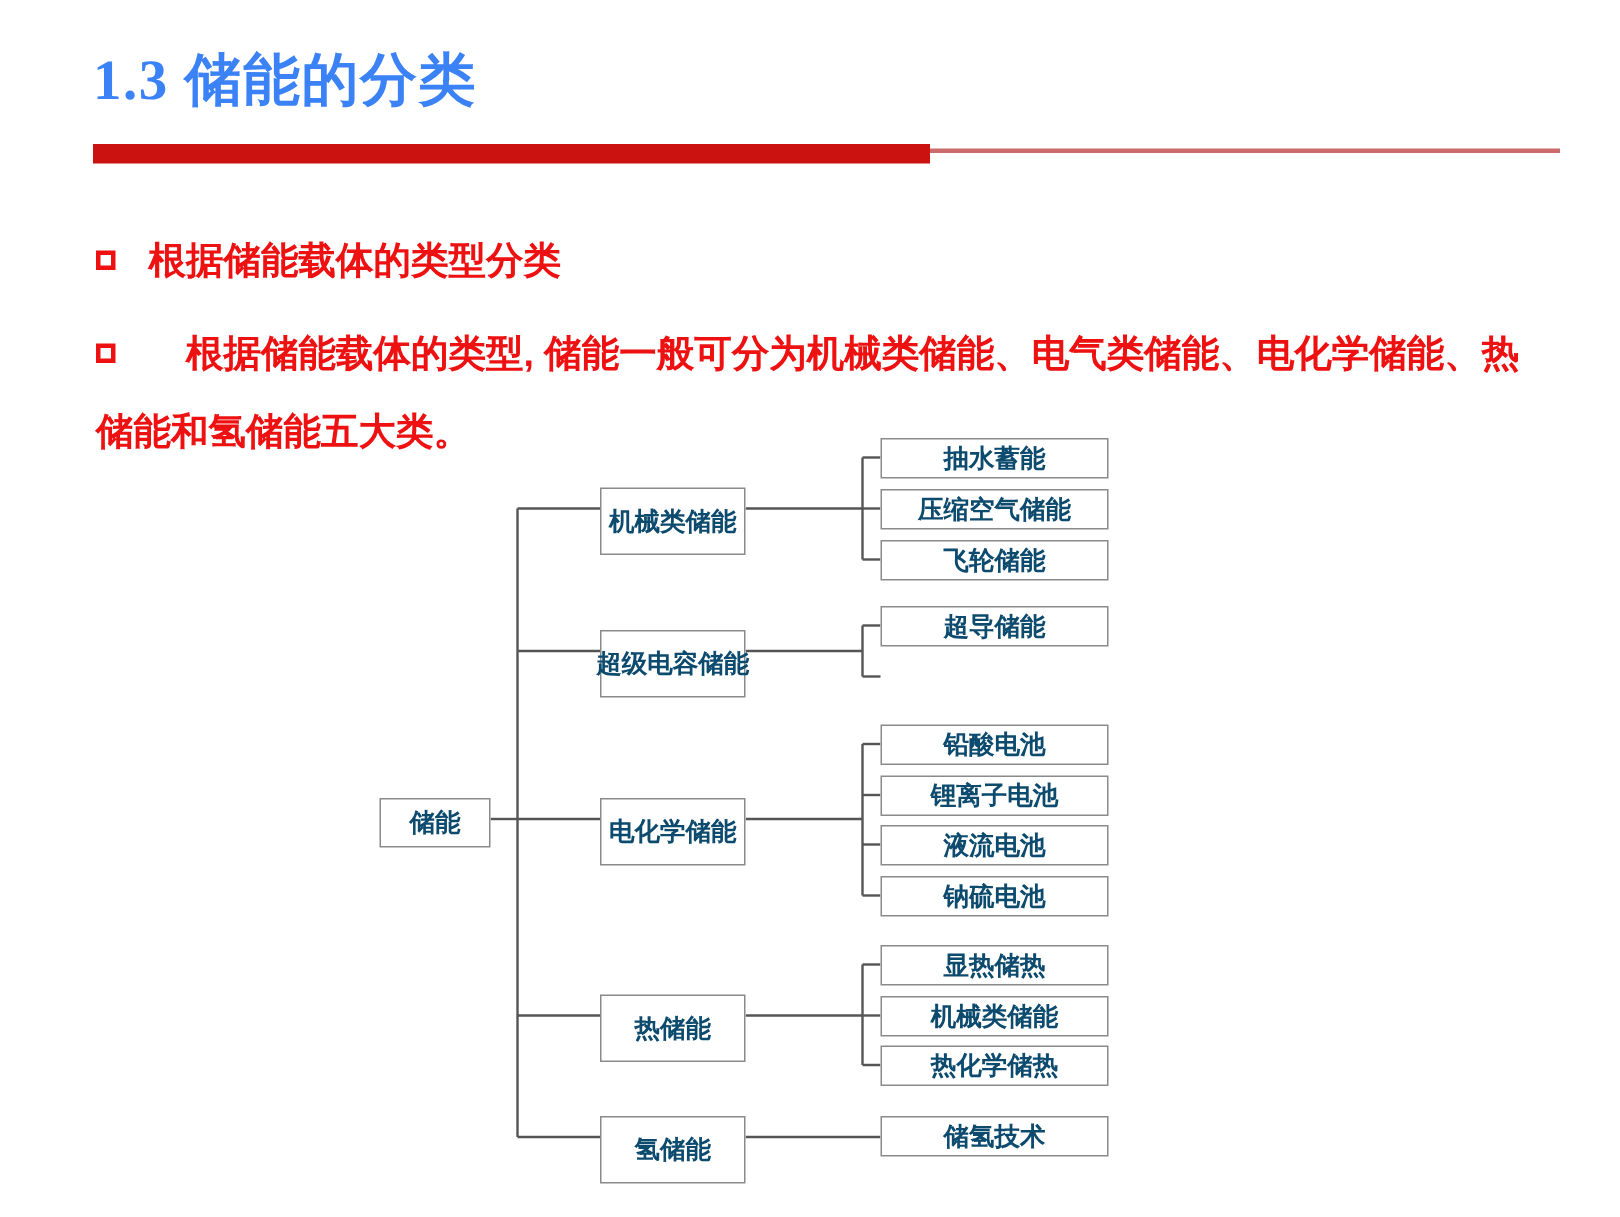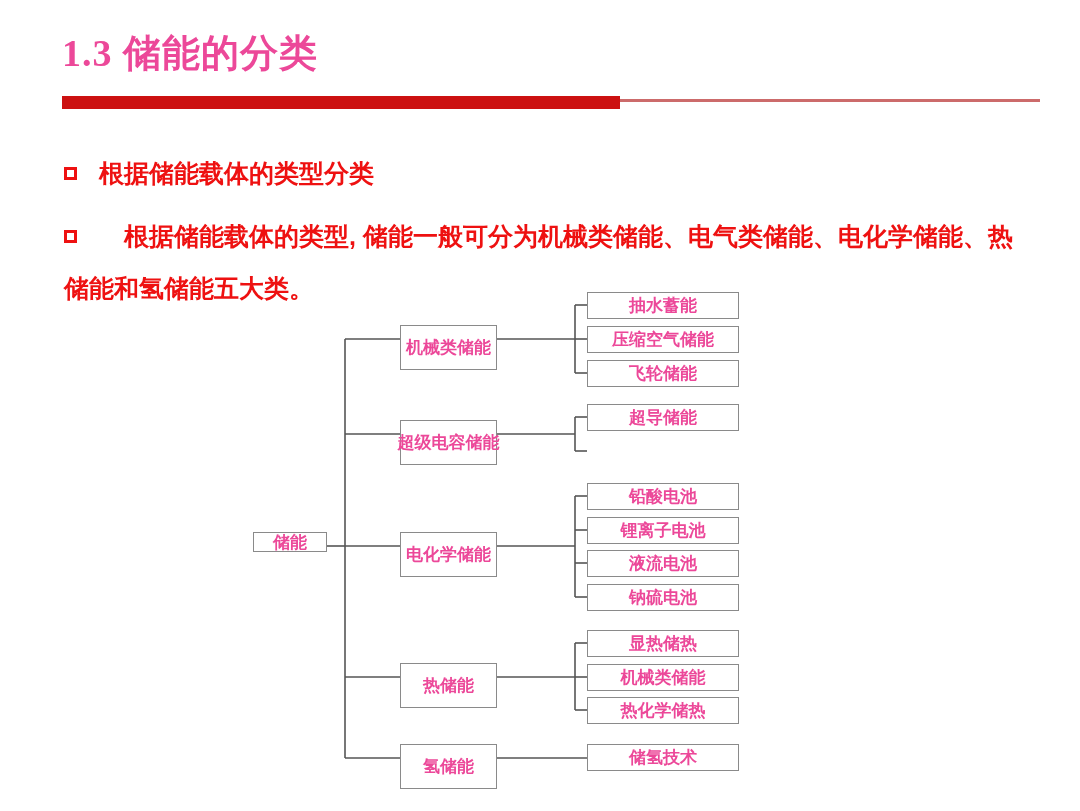--- a/index.html
+++ b/index.html
@@ -22,21 +22,21 @@
   }
 
   
   .title {
     position: absolute;
     left: 62px;
     top: 28px;
     font-family: "Liberation Serif", "DejaVu Serif", serif;
     font-size: 38px;
     font-weight: bold;
-    color: #ec4899;
+    color: #3b82f6;
     letter-spacing: 1px;
     white-space: nowrap;
   }
   .title .num {
     font-family: "Liberation Serif", "DejaVu Serif", serif;
   }
   .rule-thick {
     position: absolute;
     left: 62px;
     top: 96px;
@@ -91,34 +91,34 @@
     top: 0;
     width: 1080px;
     height: 811px;
     pointer-events: none;
   }
   .node {
     position: absolute;
     box-sizing: border-box;
     border: 1px solid #8a8a8a;
     background: #ffffff;
-    color: #ec4899;
+    color: #0c4a6e;
     font-family: "Liberation Serif", "DejaVu Serif", serif;
     font-size: 17px;
     font-weight: bold;
     display: flex;
     align-items: center;
     justify-content: center;
     white-space: nowrap;
   }
   .node.root {
     left: 253px;
     top: 532px;
     width: 74px;
-    height: 20px;
+    height: 33px;
   }
   .node.lvl2 {
     left: 400px;
     width: 97px;
     height: 45px;
   }
   .node.leaf {
     left: 587px;
     width: 152px;
     height: 27px;

